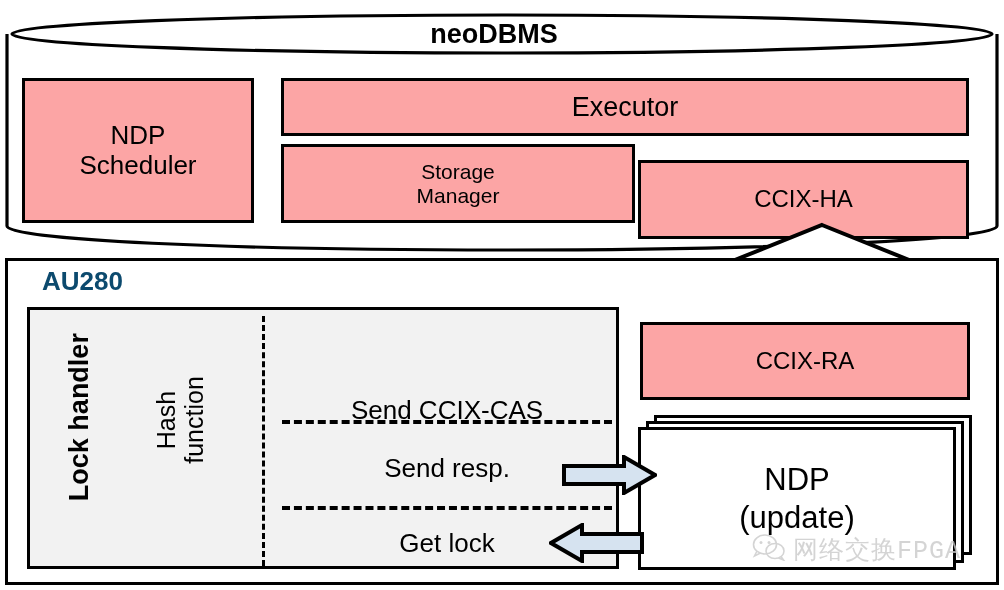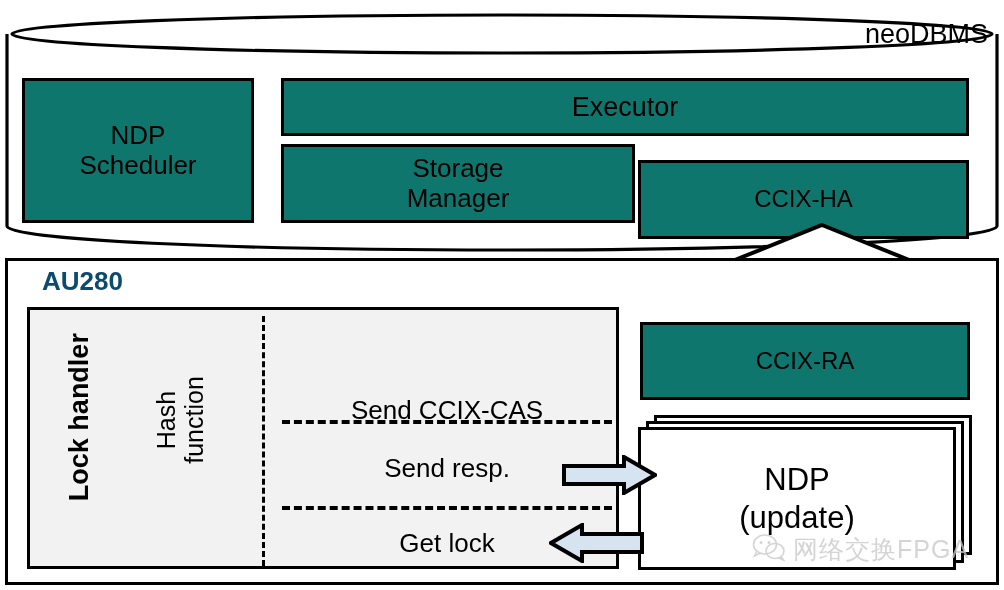--- a/index.html
+++ b/index.html
@@ -21,54 +21,54 @@
     position:absolute;
     box-sizing:border-box;
     border:3px solid #000000;
     display:flex;
     align-items:center;
     justify-content:center;
     text-align:center;
     line-height:1.12;
     color:#000000;
   }
-  .fill-blue{background:#0f766e;}
+  .fill-blue{background:#fca5a5;}
   .fill-white{background:#ffffff;}
 
   
   #cylinder-shell{
     position:absolute;
     left:4px; top:8px;
     width:996px; height:244px;
     pointer-events:none;
   }
   #cylinder-shell svg{display:block;width:996px;height:244px;}
 
   #neodbms-title{
     position:absolute;
     left:0; top:19px; width:988px;
-    text-align:right;
+    text-align:center;
     font-size:27px;
-    font-weight:normal;
+    font-weight:bold;
     letter-spacing:0px;
     color:#000;
   }
 
   
   #ndp-scheduler{
     left:22px; top:78px; width:232px; height:145px;
     font-size:26px;
   }
   #executor{
     left:281px; top:78px; width:688px; height:58px;
     font-size:27px;
   }
   #storage-manager{
     left:281px; top:144px; width:354px; height:79px;
-    font-size:26px;
+    font-size:21px;
   }
   #ccix-ha{
     left:638px; top:160px; width:331px; height:79px;
     font-size:24px;
   }
 
   
   #ccix-arrow{
     position:absolute;
     left:712px; top:222px;
@@ -200,21 +200,21 @@
     align-items:center;
     gap:7px;
     opacity:0.78;
     pointer-events:none;
   }
   #watermark-text{
     font-size:25px;
     color:#c9c9c9;
     letter-spacing:1px;
     white-space:nowrap;
-    font-family:Liberation Sans, sans-serif;
+    font-family:Liberation Mono, monospace;
   }
 </style>
 </head>
 <body>
 
 <div id="canvas">
 
   <div id="cylinder-shell">
     <svg viewBox="0 0 996 244" xmlns="http://www.w3.org/2000/svg">
       <path d="M 3 26 L 3 218 C 3 232 226 242 498 242 C 770 242 993 232 993 218 L 993 26" fill="#ffffff" stroke="#000000" stroke-width="3.2"></path>

